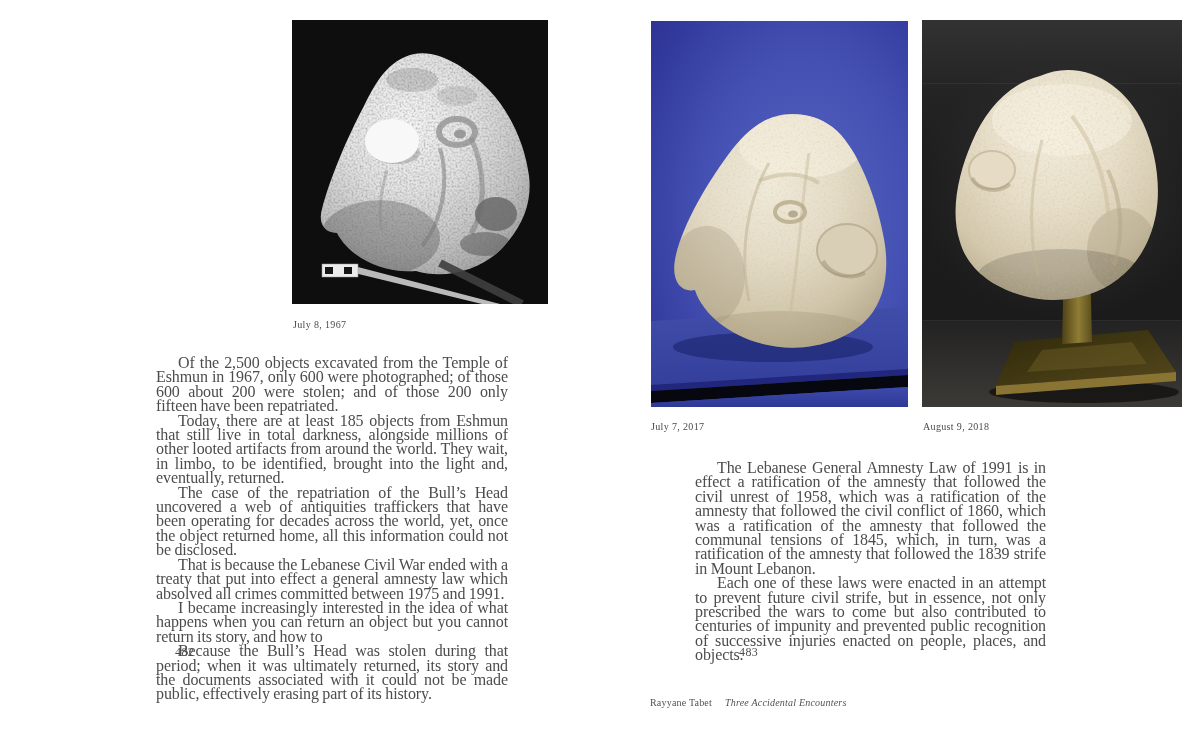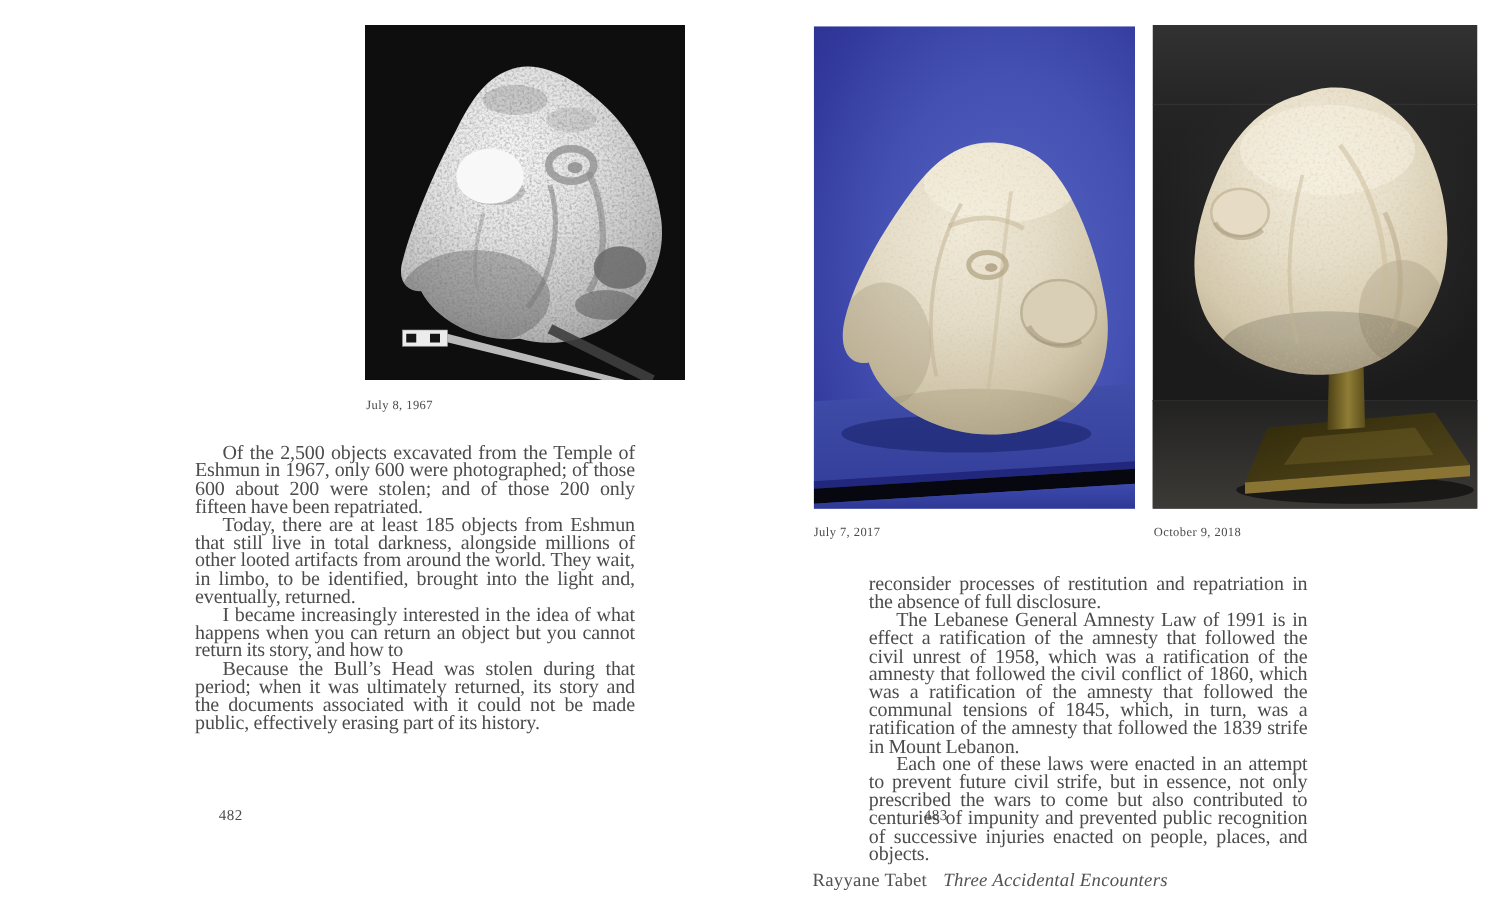--- a/index.html
+++ b/index.html
@@ -18,21 +18,21 @@
     position:absolute;font-size:10px;letter-spacing:0.35px;color:#4a4a4a;line-height:12px;
   }
   .body-text{
     position:absolute;text-align:justify;
     font-size:16px;line-height:14.4px;letter-spacing:-0.1px;word-spacing:-0.4px;
     color:#4c4c4c;
   }
   .body-text p{margin:0;text-indent:22px;}
   .body-text p.no-indent{text-indent:0;}
   .page-num{position:absolute;font-size:12px;color:#4c4c4c;letter-spacing:0.4px;}
-  .footer{position:absolute;font-size:15px;color:#525252;letter-spacing:0.2px;white-space:nowrap;}
+  .footer{position:absolute;font-size:10px;color:#525252;letter-spacing:0.2px;white-space:nowrap;}
   .footer .work-title{font-style:italic;margin-left:13px;}
 </style>
 </head>
 <body>
 
 <div style="position:absolute;inset:0;">
 
   <section class="page page-left">
 
     <figure class="photo" style="left:292px;top:20px;width:256px;height:284px;">
@@ -76,20 +76,22 @@
           <rect x="33" y="247" width="8" height="7" fill="#151515"></rect>
           <rect x="52" y="247" width="8" height="7" fill="#151515"></rect>
         </g>
       </svg>
     </figure>
     <div class="caption" style="left:293px;top:319px;">July 8, 1967</div>
 
     <div class="body-text" style="left:156px;top:356px;width:352px;">
       <p>Of the 2,500 objects excavated from the Temple of Eshmun in 1967, only 600 were photographed; of those 600 about 200 were stolen; and of those 200 only fifteen have been repatriated.</p>
       <p>Today, there are at least 185 objects from Eshmun that still live in total darkness, alongside millions of other looted artifacts from around the world. They wait, in limbo, to be identified, brought into the light and, eventually, returned.</p>
+      <p>The case of the repatriation of the Bull’s Head uncovered a web of antiquities traffickers that have been operating for decades across the world, yet, once the object returned home, all this information could not be disclosed.</p>
+      <p>That is because the Lebanese Civil War ended with a treaty that put into effect a general amnesty law which absolved all crimes committed between 1975 and 1991.</p>
       <p>I became increasingly interested in the idea of what happens when you can return an object but you cannot return its story, and how to</p>
       <p>Because the Bull’s Head was stolen during that period; when it was ultimately returned, its story and the documents associated with it could not be made public, effectively erasing part of its history.</p>
     </div>
 
     <div class="page-num" style="left:175px;top:645px;">482</div>
   </section>
 
   <section class="page page-right">
 
     <figure class="photo" style="left:51px;top:21px;width:257px;height:386px;">
@@ -208,24 +210,23 @@
           <path d="M150,96 C176,130 190,175 186,224" stroke="#cabb9a" stroke-width="4" fill="none" opacity="0.5"></path>
           <path d="M120,120 C108,165 106,215 116,255" stroke="#c2b393" stroke-width="3" fill="none" opacity="0.45"></path>
           <path d="M186,150 C200,180 202,215 192,245" stroke="#b3a483" stroke-width="4" fill="none" opacity="0.5"></path>
           <rect x="0" y="0" width="260" height="387" filter="url(#fSpeckWarm2)" opacity="0.45"></rect>
         </g>
         <ellipse cx="70" cy="150" rx="23" ry="19" fill="#e6dcc5"></ellipse>
         <ellipse cx="70" cy="150" rx="23" ry="19" fill="none" stroke="#b9ac8e" stroke-width="2" opacity="0.6"></ellipse>
         <path d="M50,158 A23,19 0 0 0 88,164" stroke="#a4977a" stroke-width="4" fill="none" opacity="0.5"></path>
       </svg>
     </figure>
-    <div class="caption" style="left:323px;top:421px;">October 9, 2018</div>
+    <div class="caption" style="left:323px;top:421px;">August 9, 2018</div>
 
     <div class="body-text" style="left:95px;top:461px;width:351px;">
-      <p class="no-indent">reconsider processes of restitution and repatriation in the absence of full disclosure.</p>
       <p>The Lebanese General Amnesty Law of 1991 is in effect a ratification of the amnesty that followed the civil unrest of 1958, which was a ratification of the amnesty that followed the civil conflict of 1860, which was a ratification of the amnesty that followed the communal tensions of 1845, which, in turn, was a ratification of the amnesty that followed the 1839 strife in Mount Lebanon.</p>
       <p>Each one of these laws were enacted in an attempt to prevent future civil strife, but in essence, not only prescribed the wars to come but also contributed to centuries of impunity and prevented public recognition of successive injuries enacted on people, places, and objects.</p>
     </div>
 
     <div class="page-num" style="left:112px;top:645px;margin-left:27px;">483</div>
 
     <div class="footer" style="left:50px;top:697px;">
       <span>Rayyane Tabet</span><span class="work-title">Three Accidental Encounters</span>
     </div>
   </section>

